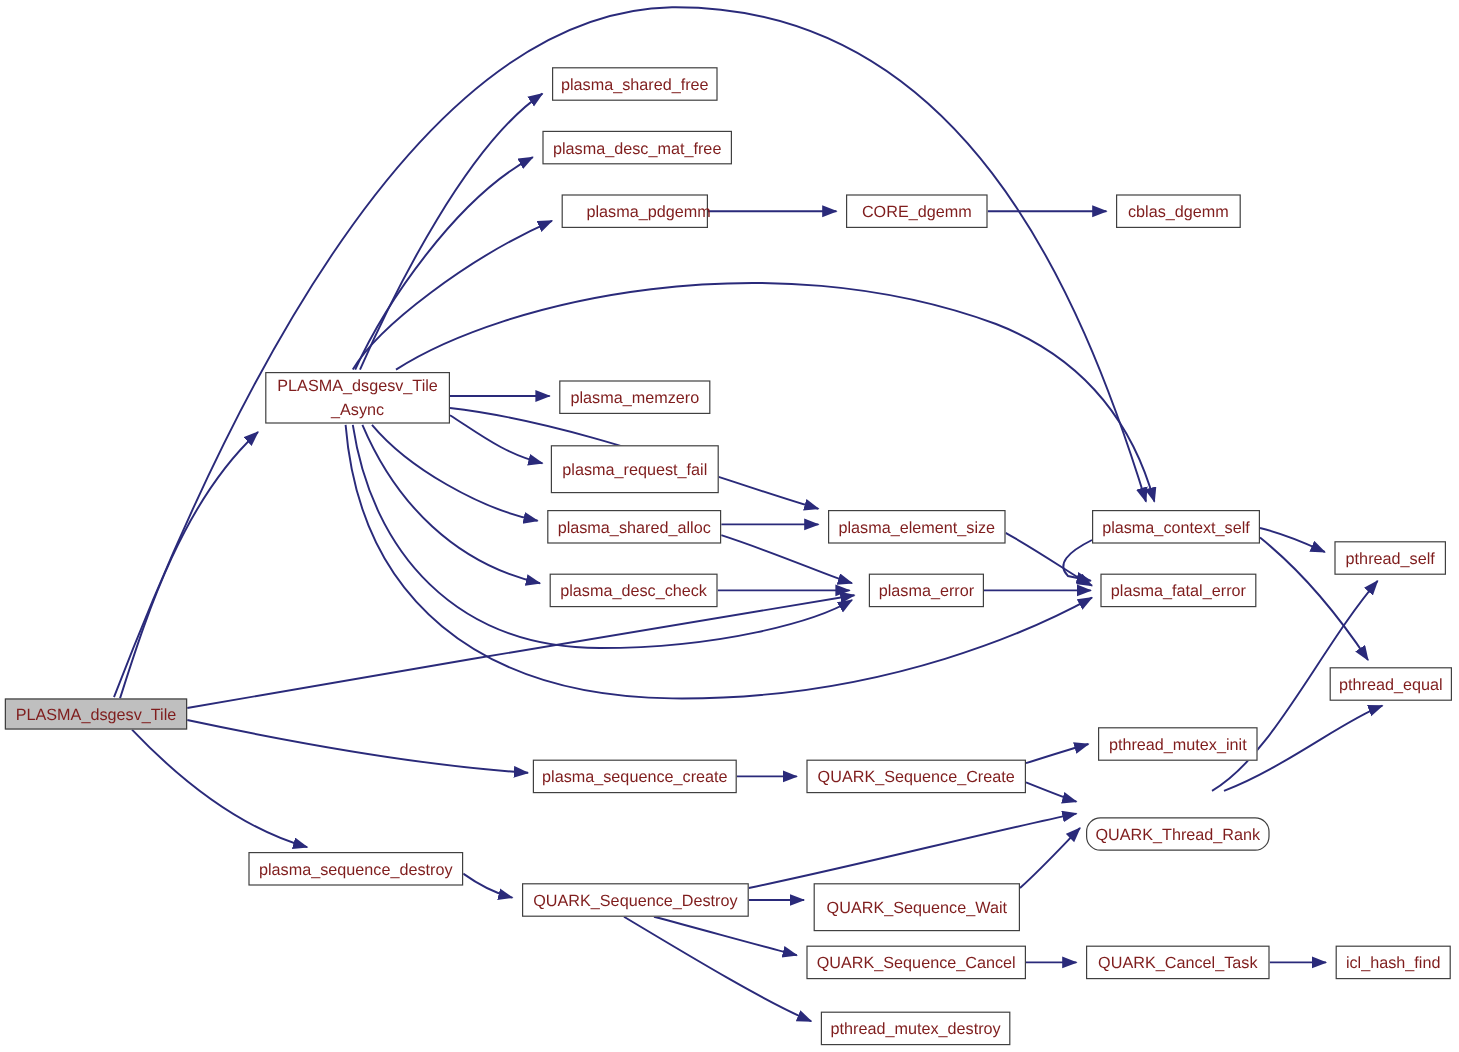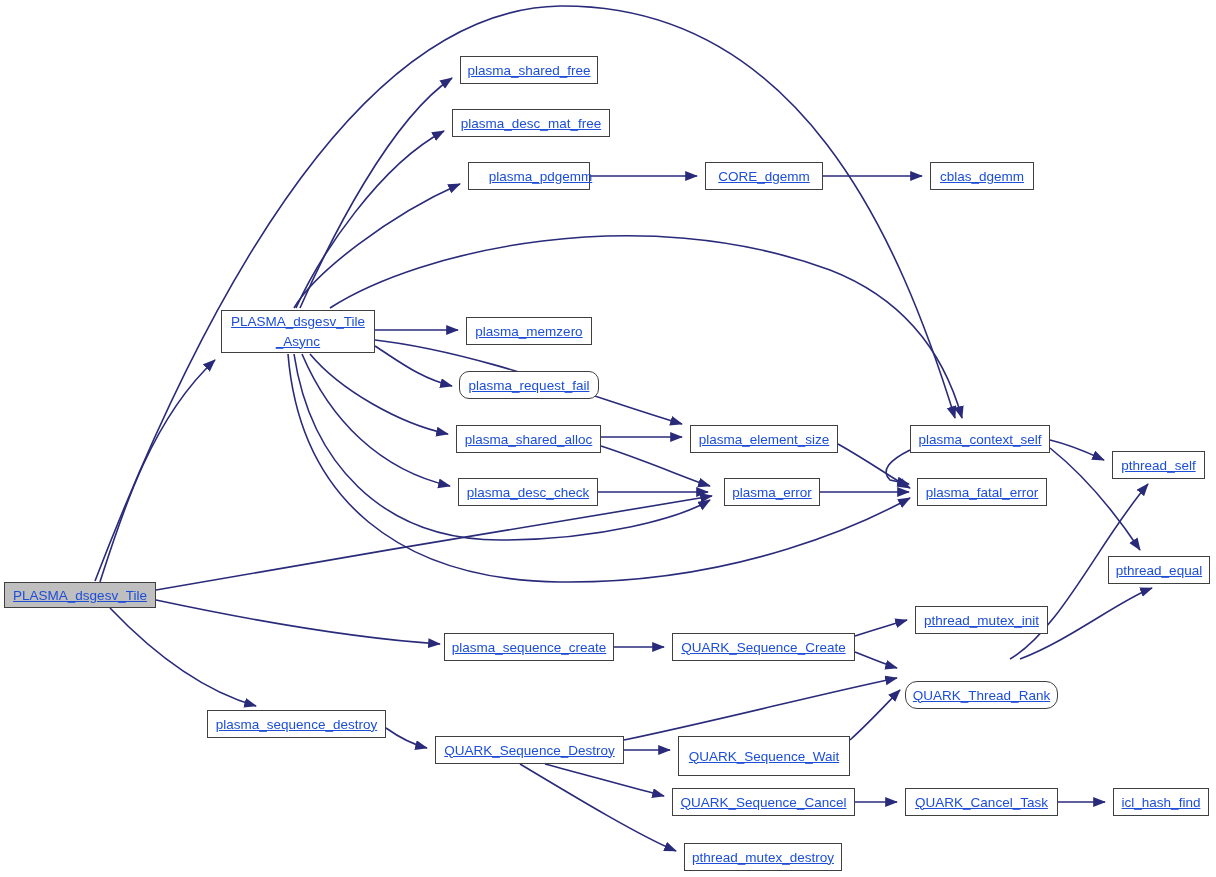--- a/index.html
+++ b/index.html
@@ -9,31 +9,30 @@
     background:#ffffff;
     font-family:"Liberation Sans", sans-serif;
     overflow:hidden;
   }
   svg#edges{position:absolute;left:0;top:0;width:1216px;height:877px;}
   .node{
     position:absolute;
     box-sizing:border-box;
     border:1px solid #404040;
     background:#ffffff;
-    color:#1d4ed8;
+    color:#7f1d1d;
     display:flex;
     align-items:center;
     justify-content:center;
     text-align:center;
     font-size:13.5px;
     line-height:15px;
     letter-spacing:0px;
     white-space:pre;
     z-index:5;
-    text-decoration:underline;
   }
   .node.hl{background:#bfbfbf;}
   .node.two{line-height:20px;}
 </style>
 </head>
 <body>
 
 <div id="canvas">
   <svg id="edges" xmlns="http://www.w3.org/2000/svg">
     <defs>
@@ -86,21 +85,21 @@
   <div id="node-layer">
       <div class="node hl" style="left: 4px; top: 582px; width: 152px; height: 26px;">PLASMA_dsgesv_Tile</div>
       <div class="node two" style="left: 221px; top: 310px; width: 154px; height: 43px;">PLASMA_dsgesv_Tile
 _Async</div>
       <div class="node" style="left: 460px; top: 56px; width: 138px; height: 28px;">plasma_shared_free</div>
       <div class="node" style="left: 452px; top: 109px; width: 158px; height: 28px;">plasma_desc_mat_free</div>
       <div class="node" style="left: 468px; top: 162px; width: 122px; height: 28px; padding-left: 23px;">plasma_pdgemm</div>
       <div class="node" style="left: 705px; top: 162px; width: 118px; height: 28px;">CORE_dgemm</div>
       <div class="node" style="left: 930px; top: 162px; width: 104px; height: 28px;">cblas_dgemm</div>
       <div class="node" style="left: 466px; top: 317px; width: 126px; height: 28px;">plasma_memzero</div>
-      <div class="node" style="left: 459px; top: 371px; width: 140px; height: 28px; border-radius: 10px;">plasma_request_fail</div>
+      <div class="node" style="left: 459px; top: 371px; width: 140px; height: 40px;">plasma_request_fail</div>
       <div class="node" style="left: 456px; top: 425px; width: 145px; height: 28px; text-align: right;">plasma_shared_alloc</div>
       <div class="node" style="left: 458px; top: 478px; width: 140px; height: 28px;">plasma_desc_check</div>
       <div class="node" style="left: 690px; top: 425px; width: 148px; height: 28px;">plasma_element_size</div>
       <div class="node" style="left: 716px; top: 478px; width: 96px; height: 28px; margin-left: 8px;">plasma_error</div>
       <div class="node" style="left: 910px; top: 425px; width: 140px; height: 28px;">plasma_context_self</div>
       <div class="node" style="left: 917px; top: 478px; width: 130px; height: 28px;">plasma_fatal_error</div>
       <div class="node" style="left: 1112px; top: 451px; width: 93px; height: 28px;">pthread_self</div>
       <div class="node" style="left: 1108px; top: 556px; width: 102px; height: 28px;">pthread_equal</div>
       <div class="node" style="left: 444px; top: 633px; width: 170px; height: 28px;">plasma_sequence_create</div>
       <div class="node" style="left: 672px; top: 633px; width: 183px; height: 28px;">QUARK_Sequence_Create</div>

